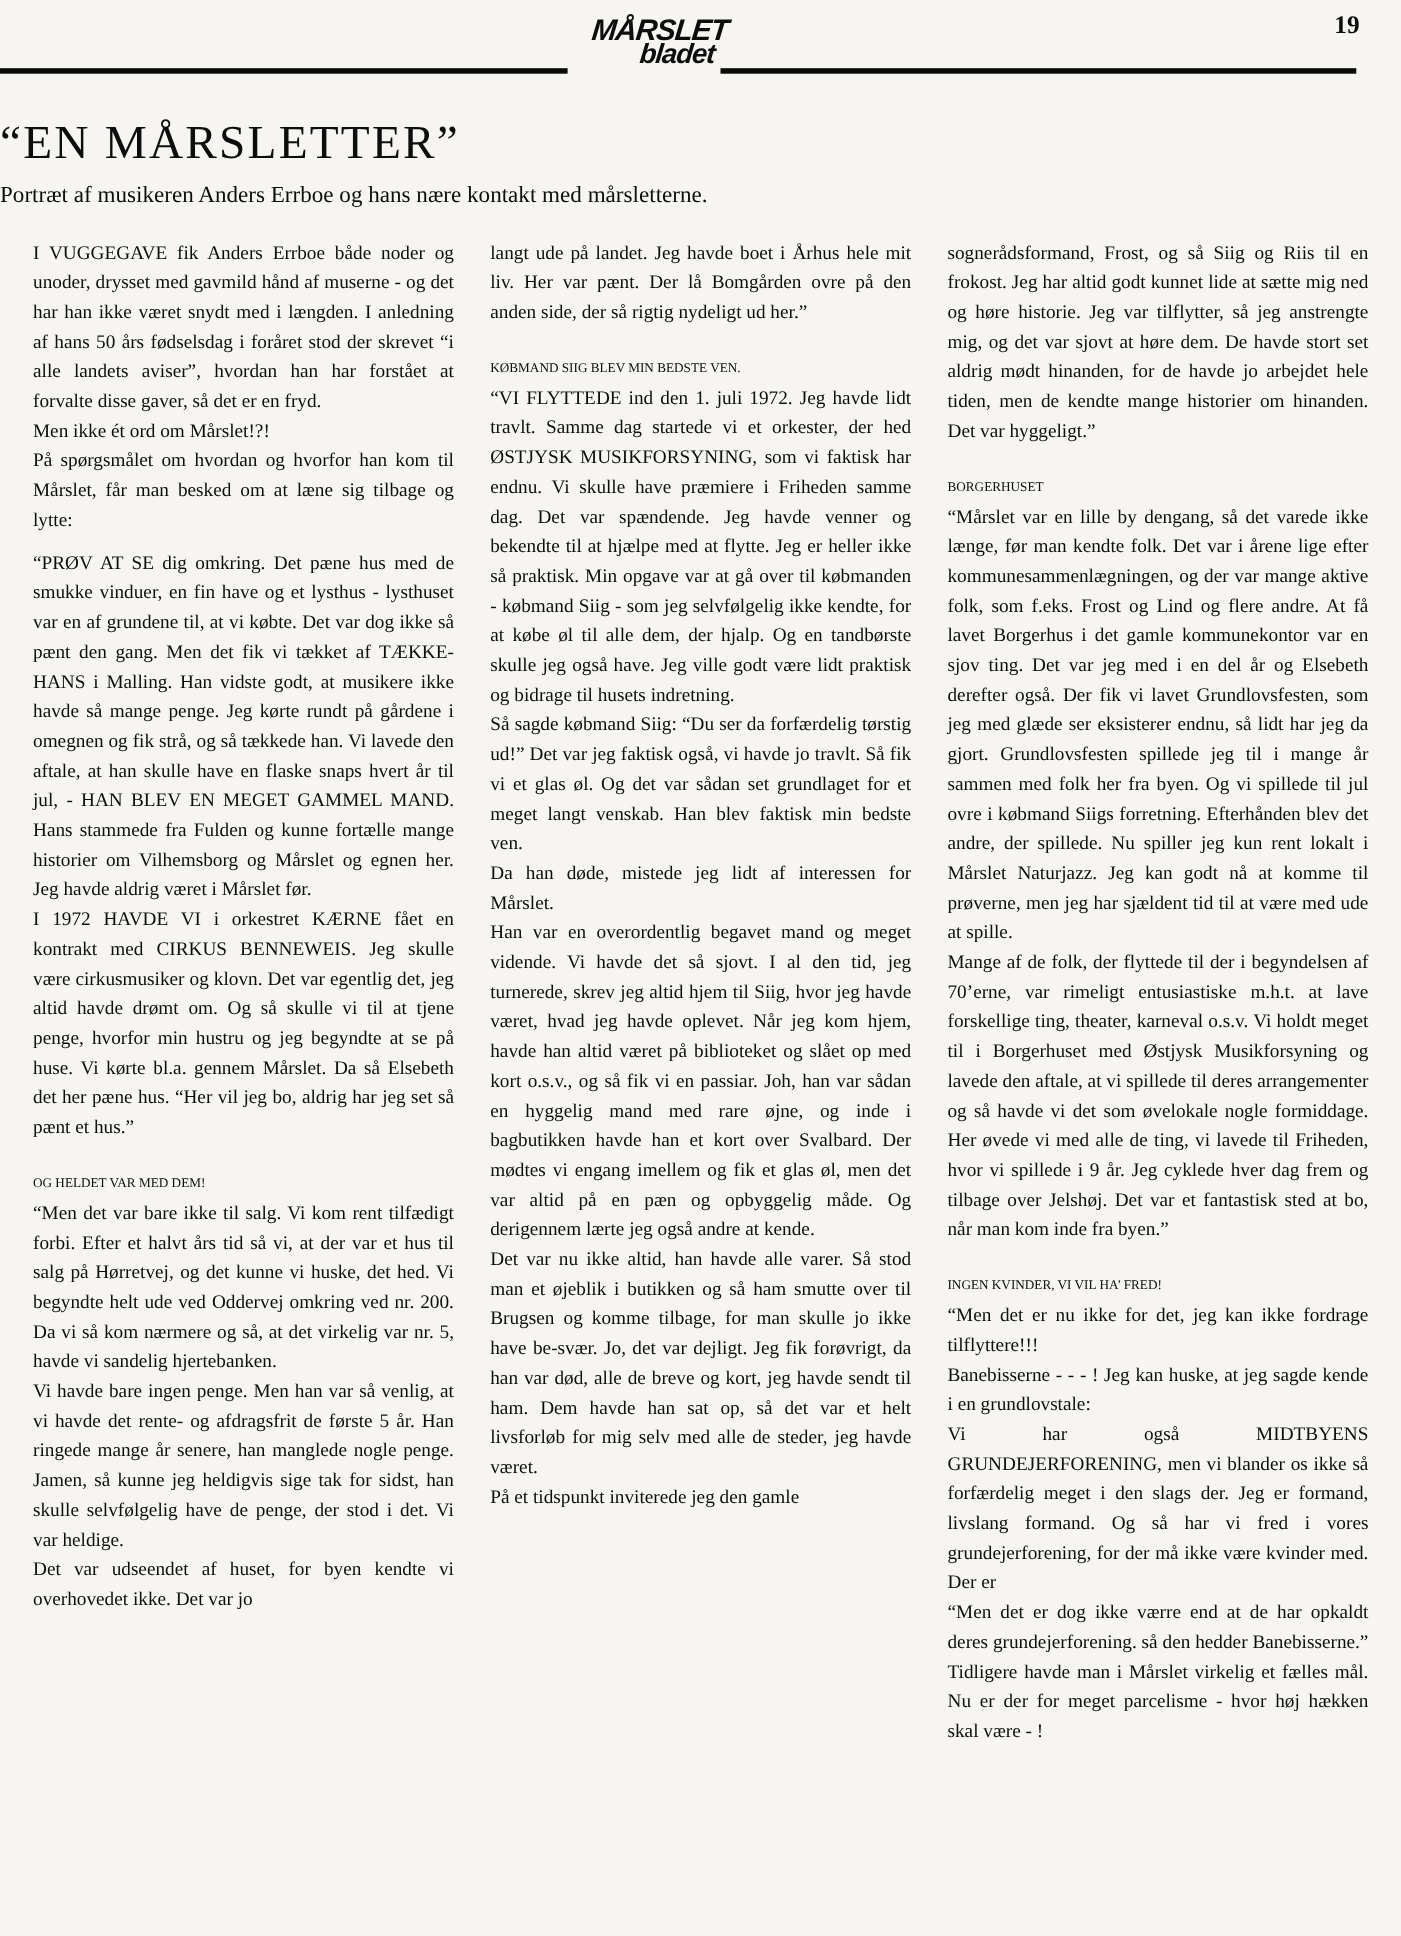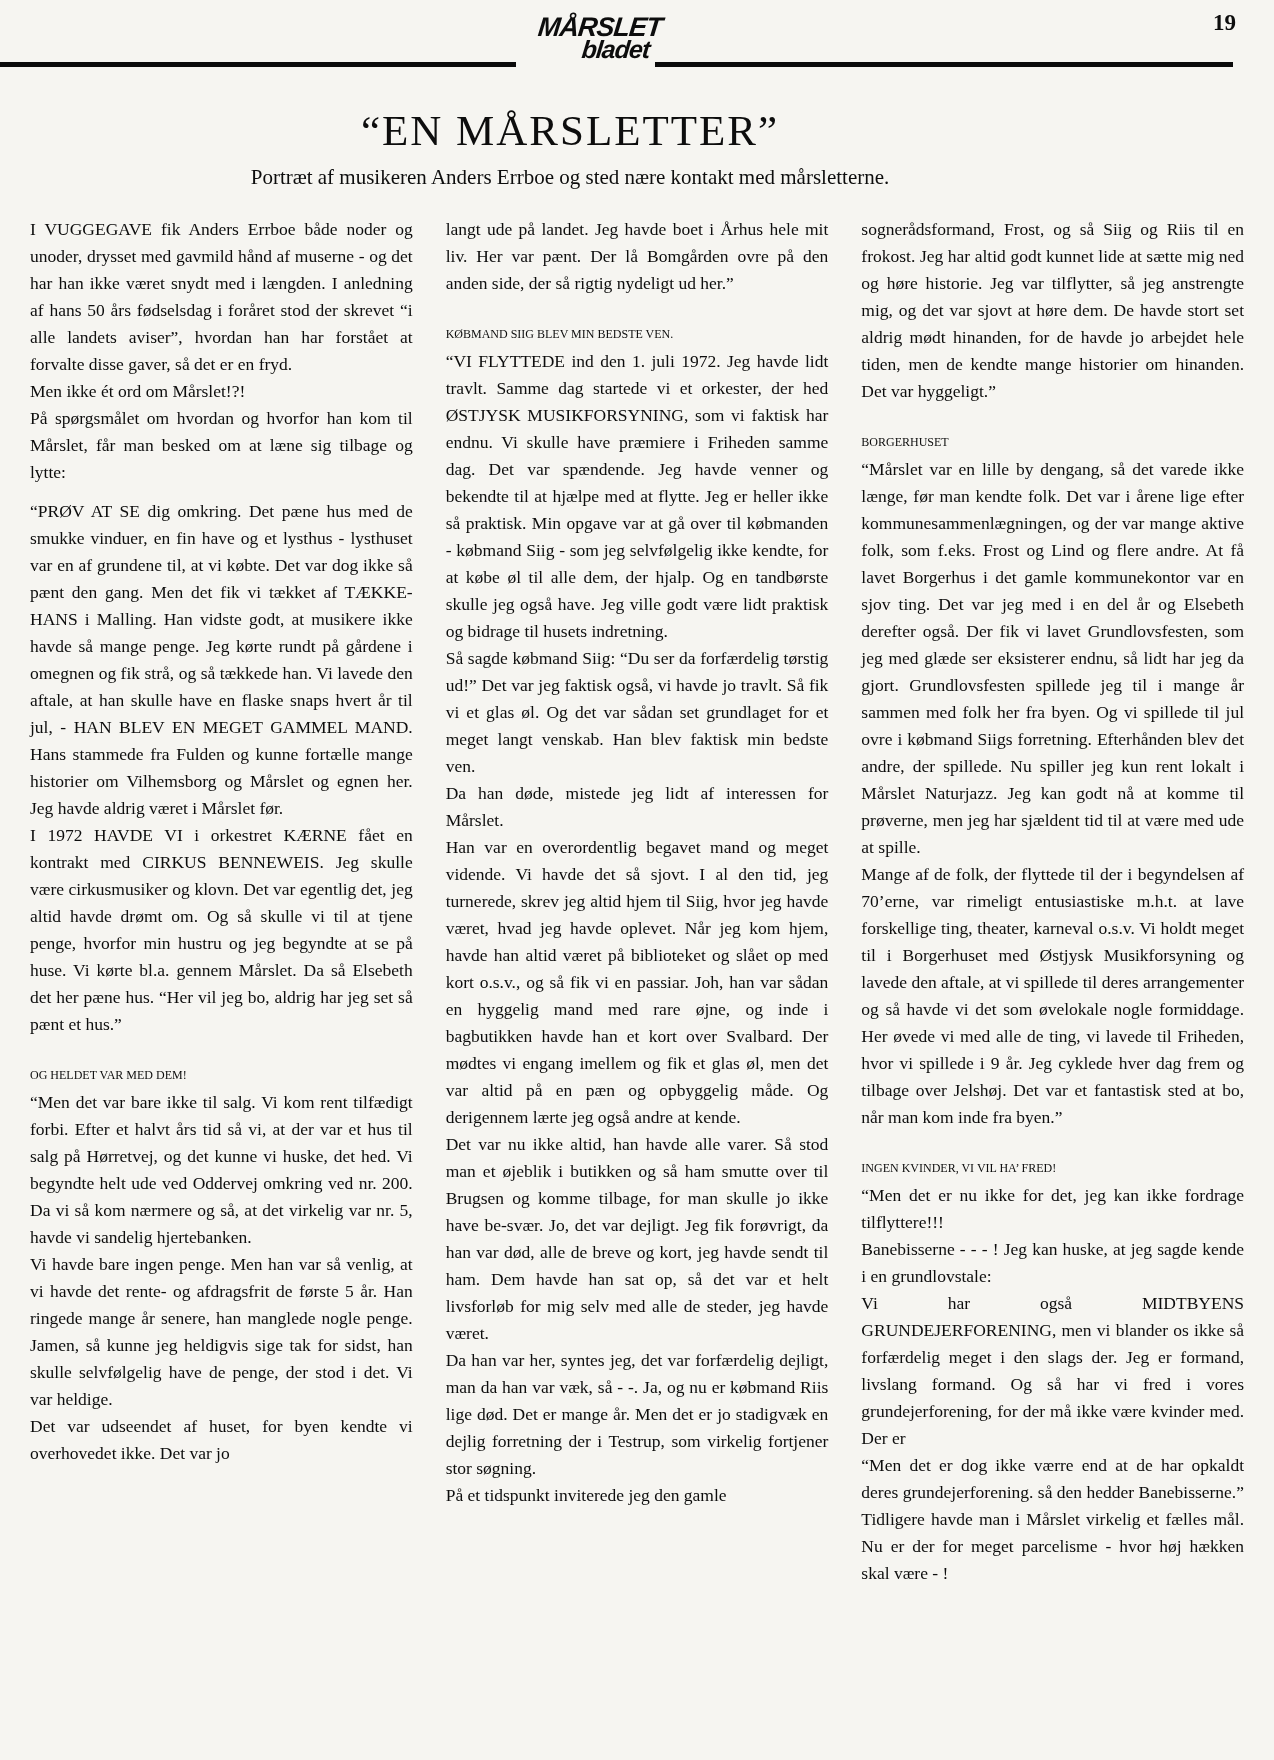--- a/index.html
+++ b/index.html
@@ -25,21 +25,21 @@
     transform: skewX(-6deg);
     line-height: 1;
   }
   .logo-top { display: block; font-size: 27px; letter-spacing: -1px; }
   .logo-bottom { display: block; font-size: 25px; margin: -4px 0 0 46px; letter-spacing: -1px; }
   .page-number {
     position: absolute; top: 10px; right: 38px;
     font-size: 23px; font-weight: 700;
   }
   
-  .title-wrap { width: 1140px; text-align: center; }
+  .title-wrap { width: 1140px; text-align: left; }
   .title {
     margin: 22px 0 0;
     font-size: 43px;
     font-weight: 400;
     letter-spacing: 2px;
   }
   .subtitle {
     margin: 10px 0 0;
     font-size: 21px;
   }
@@ -74,21 +74,21 @@
     <div class="logo">
       <span class="logo-top">MÅRSLET</span>
       <span class="logo-bottom">bladet</span>
     </div>
     <div class="rule rule-right"></div>
     <div class="page-number">19</div>
   </header>
 
   <div class="title-wrap">
     <h1 class="title">“EN MÅRSLETTER”</h1>
-    <p class="subtitle">Portræt af musikeren Anders Errboe og sted nære kontakt med mårsletterne.</p>
+    <p class="subtitle">Portræt af musikeren Anders Errboe og hans nære kontakt med mårsletterne.</p>
   </div>
 
   <main class="columns">
       <div class="column">
         <p class="para">I VUGGEGAVE fik Anders Errboe både noder og unoder, drysset med gavmild hånd af muserne - og det har han ikke været snydt med i længden. I anledning af hans 50 års fødselsdag i foråret stod der skrevet “i alle landets aviser”, hvordan han har forstået at forvalte disse gaver, så det er en fryd.</p>
         <p class="para">Men ikke ét ord om Mårslet!?!</p>
         <p class="para">På spørgsmålet om hvordan og hvorfor han kom til Mårslet, får man besked om at læne sig tilbage og lytte:</p>
         <p class="para gap">“PRØV AT SE dig omkring. Det pæne hus med de smukke vinduer, en fin have og et lysthus - lysthuset var en af grundene til, at vi købte. Det var dog ikke så pænt den gang. Men det fik vi tækket af TÆKKE-HANS i Malling. Han vidste godt, at musikere ikke havde så mange penge. Jeg kørte rundt på gårdene i omegnen og fik strå, og så tækkede han. Vi lavede den aftale, at han skulle have en flaske snaps hvert år til jul, - HAN BLEV EN MEGET GAMMEL MAND. Hans stammede fra Fulden og kunne fortælle mange historier om Vilhemsborg og Mårslet og egnen her. Jeg havde aldrig været i Mårslet før.</p>
         <p class="para">I 1972 HAVDE VI i orkestret KÆRNE fået en kontrakt med CIRKUS BENNEWEIS. Jeg skulle være cirkusmusiker og klovn. Det var egentlig det, jeg altid havde drømt om. Og så skulle vi til at tjene penge, hvorfor min hustru og jeg begyndte at se på huse. Vi kørte bl.a. gennem Mårslet. Da så Elsebeth det her pæne hus. “Her vil jeg bo, aldrig har jeg set så pænt et hus.”</p>
         <h2 class="col-heading">OG HELDET VAR MED DEM!</h2>
@@ -97,21 +97,20 @@
         <p class="para">Det var udseendet af huset, for byen kendte vi overhovedet ikke. Det var jo</p>
       </div>
       <div class="column">
         <p class="para">langt ude på landet. Jeg havde boet i Århus hele mit liv. Her var pænt. Der lå Bomgården ovre på den anden side, der så rigtig nydeligt ud her.”</p>
         <h2 class="col-heading">KØBMAND SIIG BLEV MIN BEDSTE VEN.</h2>
         <p class="para">“VI FLYTTEDE ind den 1. juli 1972. Jeg havde lidt travlt. Samme dag startede vi et orkester, der hed ØSTJYSK MUSIKFORSYNING, som vi faktisk har endnu. Vi skulle have præmiere i Friheden samme dag. Det var spændende. Jeg havde venner og bekendte til at hjælpe med at flytte. Jeg er heller ikke så praktisk. Min opgave var at gå over til købmanden - købmand Siig - som jeg selvfølgelig ikke kendte, for at købe øl til alle dem, der hjalp. Og en tandbørste skulle jeg også have. Jeg ville godt være lidt praktisk og bidrage til husets indretning.</p>
         <p class="para">Så sagde købmand Siig: “Du ser da forfærdelig tørstig ud!” Det var jeg faktisk også, vi havde jo travlt. Så fik vi et glas øl. Og det var sådan set grundlaget for et meget langt venskab. Han blev faktisk min bedste ven.</p>
         <p class="para">Da han døde, mistede jeg lidt af interessen for Mårslet.</p>
         <p class="para">Han var en overordentlig begavet mand og meget vidende. Vi havde det så sjovt. I al den tid, jeg turnerede, skrev jeg altid hjem til Siig, hvor jeg havde været, hvad jeg havde oplevet. Når jeg kom hjem, havde han altid været på biblioteket og slået op med kort o.s.v., og så fik vi en passiar. Joh, han var sådan en hyggelig mand med rare øjne, og inde i bagbutikken havde han et kort over Svalbard. Der mødtes vi engang imellem og fik et glas øl, men det var altid på en pæn og opbyggelig måde. Og derigennem lærte jeg også andre at kende.</p>
         <p class="para">Det var nu ikke altid, han havde alle varer. Så stod man et øjeblik i butikken og så ham smutte over til Brugsen og komme tilbage, for man skulle jo ikke have be-svær. Jo, det var dejligt. Jeg fik forøvrigt, da han var død, alle de breve og kort, jeg havde sendt til ham. Dem havde han sat op, så det var et helt livsforløb for mig selv med alle de steder, jeg havde været.</p>
-        <p class="para">Da han var her, syntes jeg, det var forfærdelig dejligt, man da han var væk, så - -. Ja, og nu er købmand Riis lige død. Det er mange år. Men det er jo stadigvæk en dejlig forretning der i Testrup, som virkelig fortjener stor søgning.</p>
         <p class="para">På et tidspunkt inviterede jeg den gamle</p>
       </div>
       <div class="column">
         <p class="para">sognerådsformand, Frost, og så Siig og Riis til en frokost. Jeg har altid godt kunnet lide at sætte mig ned og høre historie. Jeg var tilflytter, så jeg anstrengte mig, og det var sjovt at høre dem. De havde stort set aldrig mødt hinanden, for de havde jo arbejdet hele tiden, men de kendte mange historier om hinanden. Det var hyggeligt.”</p>
         <h2 class="col-heading">BORGERHUSET</h2>
         <p class="para">“Mårslet var en lille by dengang, så det varede ikke længe, før man kendte folk. Det var i årene lige efter kommunesammenlægningen, og der var mange aktive folk, som f.eks. Frost og Lind og flere andre. At få lavet Borgerhus i det gamle kommunekontor var en sjov ting. Det var jeg med i en del år og Elsebeth derefter også. Der fik vi lavet Grundlovsfesten, som jeg med glæde ser eksisterer endnu, så lidt har jeg da gjort. Grundlovsfesten spillede jeg til i mange år sammen med folk her fra byen. Og vi spillede til jul ovre i købmand Siigs forretning. Efterhånden blev det andre, der spillede. Nu spiller jeg kun rent lokalt i Mårslet Naturjazz. Jeg kan godt nå at komme til prøverne, men jeg har sjældent tid til at være med ude at spille.</p>
         <p class="para">Mange af de folk, der flyttede til der i begyndelsen af 70’erne, var rimeligt entusiastiske m.h.t. at lave forskellige ting, theater, karneval o.s.v. Vi holdt meget til i Borgerhuset med Østjysk Musikforsyning og lavede den aftale, at vi spillede til deres arrangementer og så havde vi det som øvelokale nogle formiddage. Her øvede vi med alle de ting, vi lavede til Friheden, hvor vi spillede i 9 år. Jeg cyklede hver dag frem og tilbage over Jelshøj. Det var et fantastisk sted at bo, når man kom inde fra byen.”</p>
         <h2 class="col-heading">INGEN KVINDER, VI VIL HA’ FRED!</h2>
         <p class="para">“Men det er nu ikke for det, jeg kan ikke fordrage tilflyttere!!!</p>
         <p class="para">Banebisserne - - - ! Jeg kan huske, at jeg sagde kende i en grundlovstale:</p>

